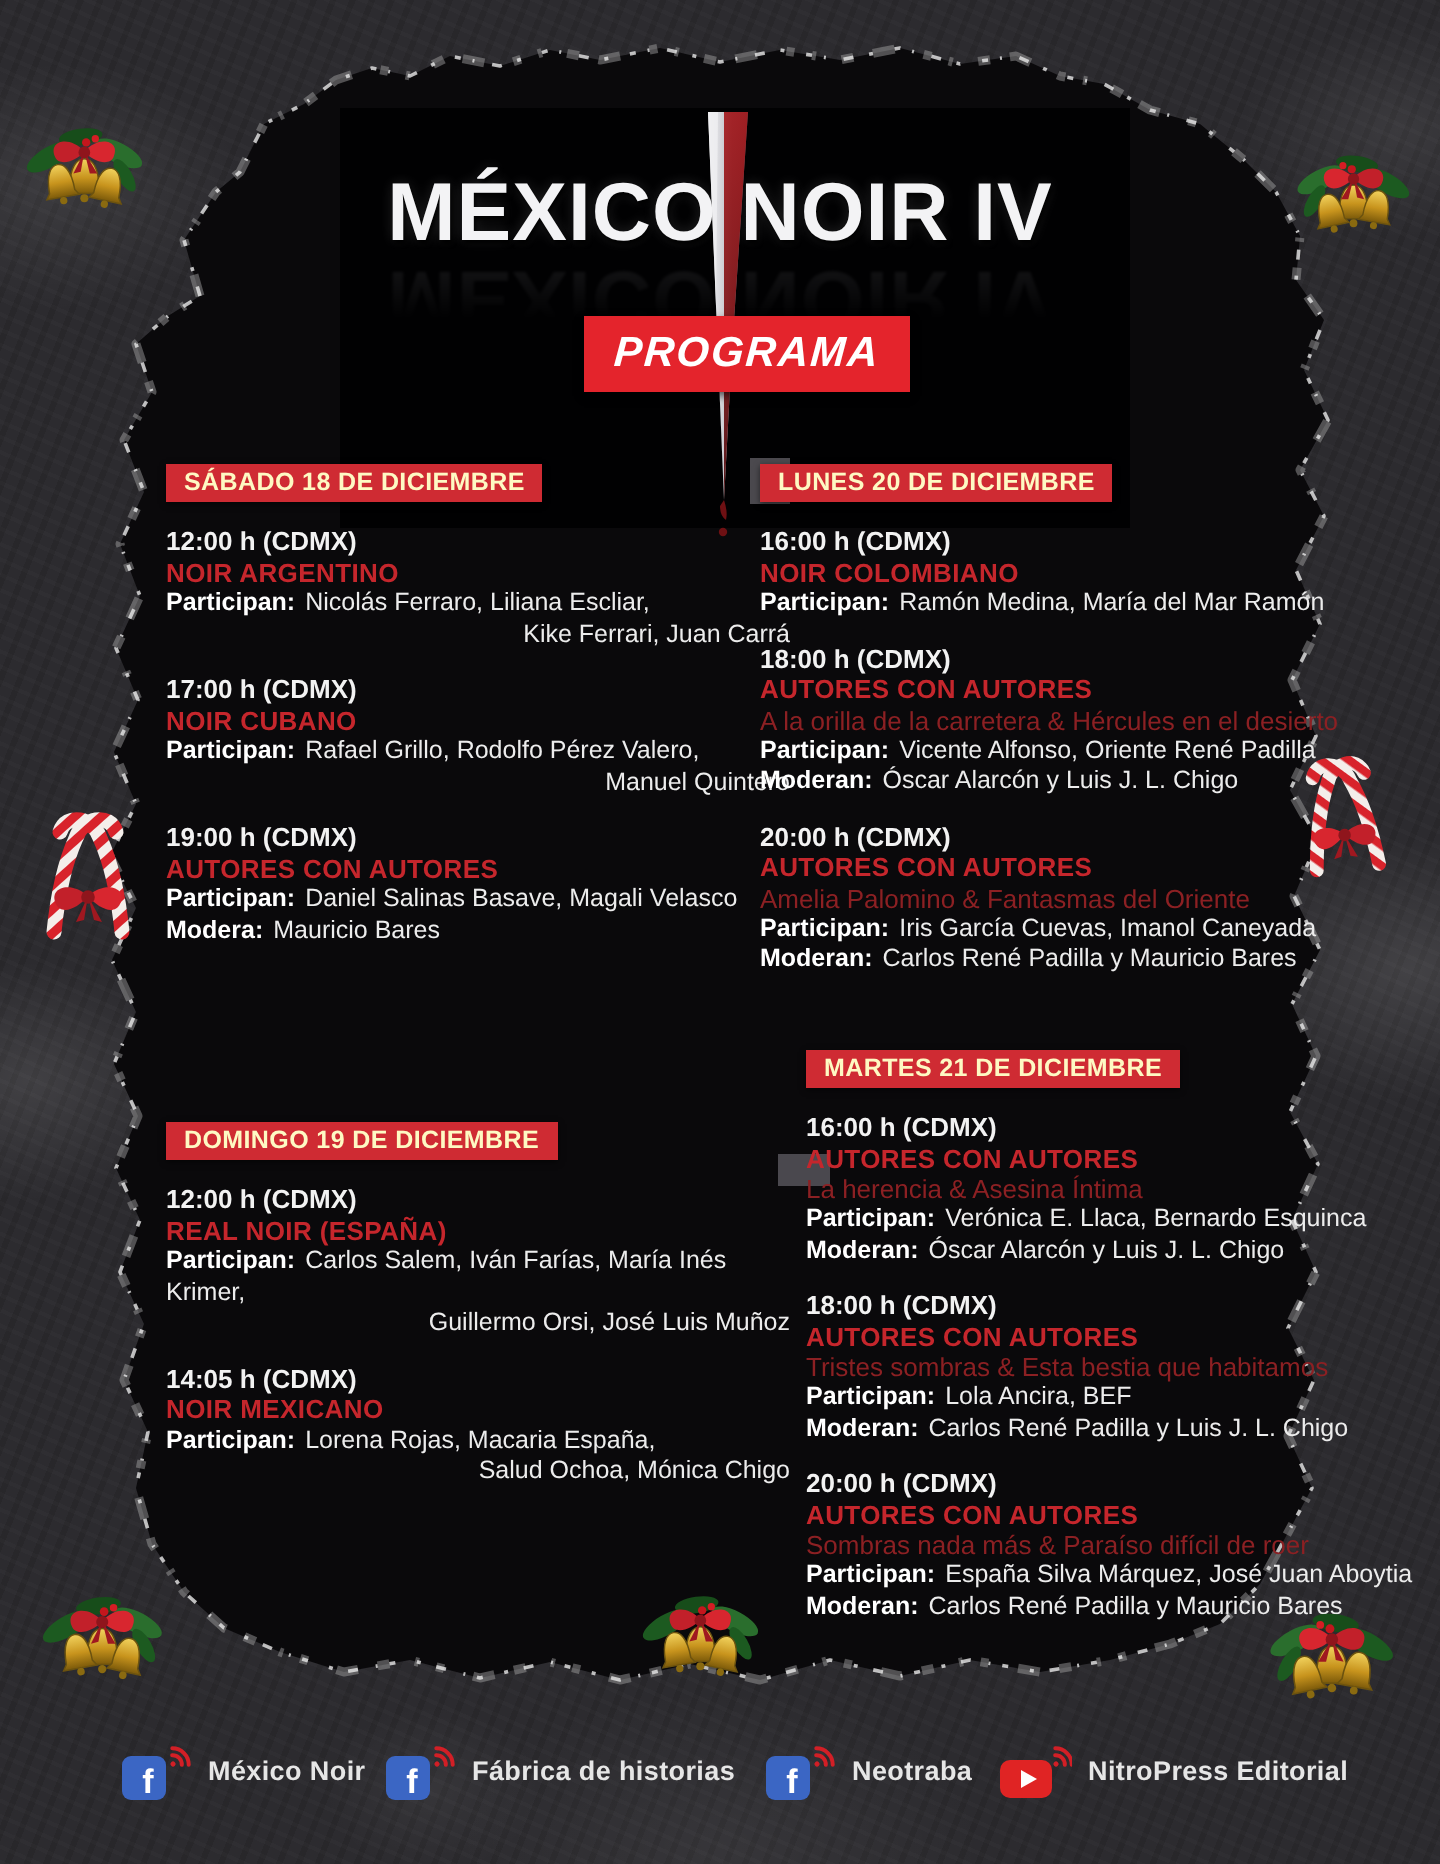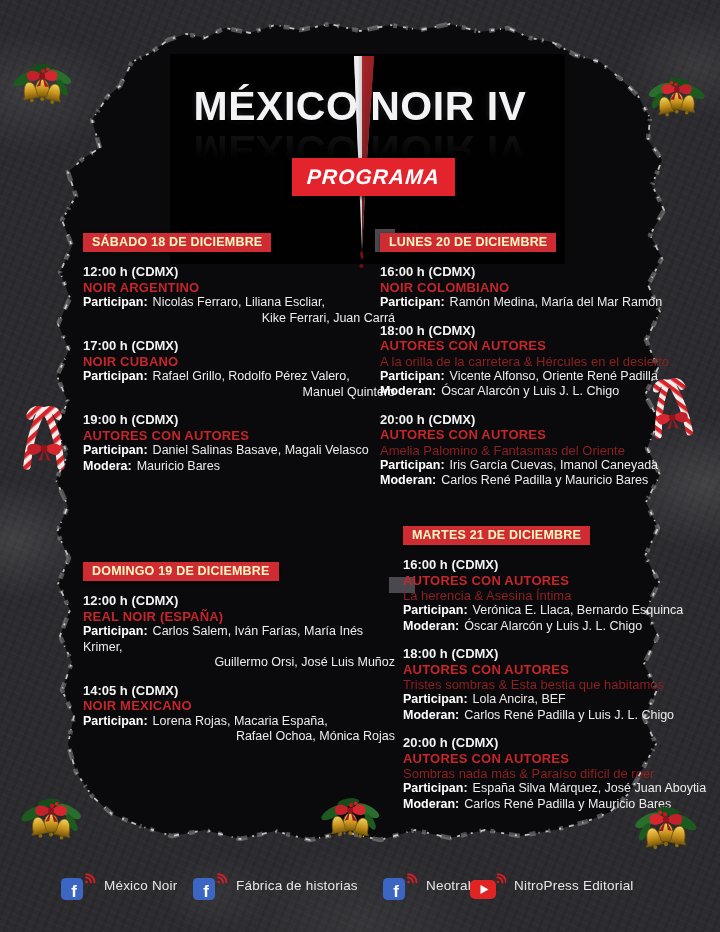--- a/index.html
+++ b/index.html
@@ -68,23 +68,23 @@
 
   .deco{position:absolute;z-index:7;pointer-events:none;}
   .d-bells-tl{left:12px;top:56px;width:64px;height:56px;}
   .d-bells-tr{left:644px;top:70px;width:62px;height:54px;transform:scaleX(-1);}
   .d-canes-l{left:5px;top:397px;width:76px;height:78px;}
   .d-canes-r{left:637px;top:370px;width:70px;height:72px;transform:scaleX(-1) rotate(6deg);}
   .d-bells-bl{left:20px;top:790px;width:66px;height:58px;}
   .d-bells-bc{left:320px;top:790px;width:64px;height:56px;}
   .d-bells-br{left:630px;top:798px;width:68px;height:60px;transform:scaleX(-1);}
 
-  .footer{position:absolute;left:0;top:866px;width:720px;height:42px;z-index:4;}
+  .footer{position:absolute;left:0;top:866px;width:720px;height:42px;z-index:4;font-weight:bold;}
   .social{position:absolute;top:4px;display:flex;align-items:center;gap:8px;cursor:pointer;}
-  .social-0{left:60px;} .social-1{left:192px;} .social-2{left:382px;} .social-3{left:470px;}
+  .social-0{left:60px;} .social-1{left:192px;} .social-2{left:382px;} .social-3{left:500px;}
   .sicon{width:36px;height:30px;display:block;}
   .social .lbl{color:#e6e6e6;font-size:13.5px;letter-spacing:.2px;white-space:nowrap;}
   .hidden-defs{position:absolute;width:0;height:0;overflow:hidden;}
 </style>
 </head>
 <body>
 
 <div class="poster">
 
   <svg class="torn" width="720" height="932" viewBox="0 0 720 932">
@@ -143,21 +143,21 @@
         </div></div>
       <div class="day day-1"><div class="date-banner">DOMINGO 19 DE DICIEMBRE</div><div class="ev">
           <div class="t-time">12:00 h (CDMX)</div>
           <div class="t-heading">REAL NOIR (ESPAÑA)</div>
           <div class="row"><span class="lab">Participan:</span><span class="txt">Carlos Salem, Iván Farías, María Inés Krimer,</span></div>
           <div class="row cont"><span class="txt">Guillermo Orsi, José Luis Muñoz</span></div>
         </div><div class="ev">
           <div class="t-time">14:05 h (CDMX)</div>
           <div class="t-heading">NOIR MEXICANO</div>
           <div class="row"><span class="lab">Participan:</span><span class="txt">Lorena Rojas, Macaria España,</span></div>
-          <div class="row cont"><span class="txt">Rafael Ochoa, Mónica Rojas</span></div>
+          <div class="row cont"><span class="txt">Salud Ochoa, Mónica Chigo</span></div>
         </div></div>
       <div class="day day-2"><div class="date-banner">LUNES 20 DE DICIEMBRE</div><div class="ev">
           <div class="t-time">16:00 h (CDMX)</div>
           <div class="t-heading">NOIR COLOMBIANO</div>
           <div class="row"><span class="lab">Participan:</span><span class="txt">Ramón Medina, María del Mar Ramón</span></div>
         </div><div class="ev">
           <div class="t-time">18:00 h (CDMX)</div>
           <div class="t-heading">AUTORES CON AUTORES</div>
           <div class="t-subtitle">A la orilla de la carretera &amp; Hércules en el desierto</div>
           <div class="row"><span class="lab">Participan:</span><span class="txt">Vicente Alfonso, Oriente René Padilla</span></div>

